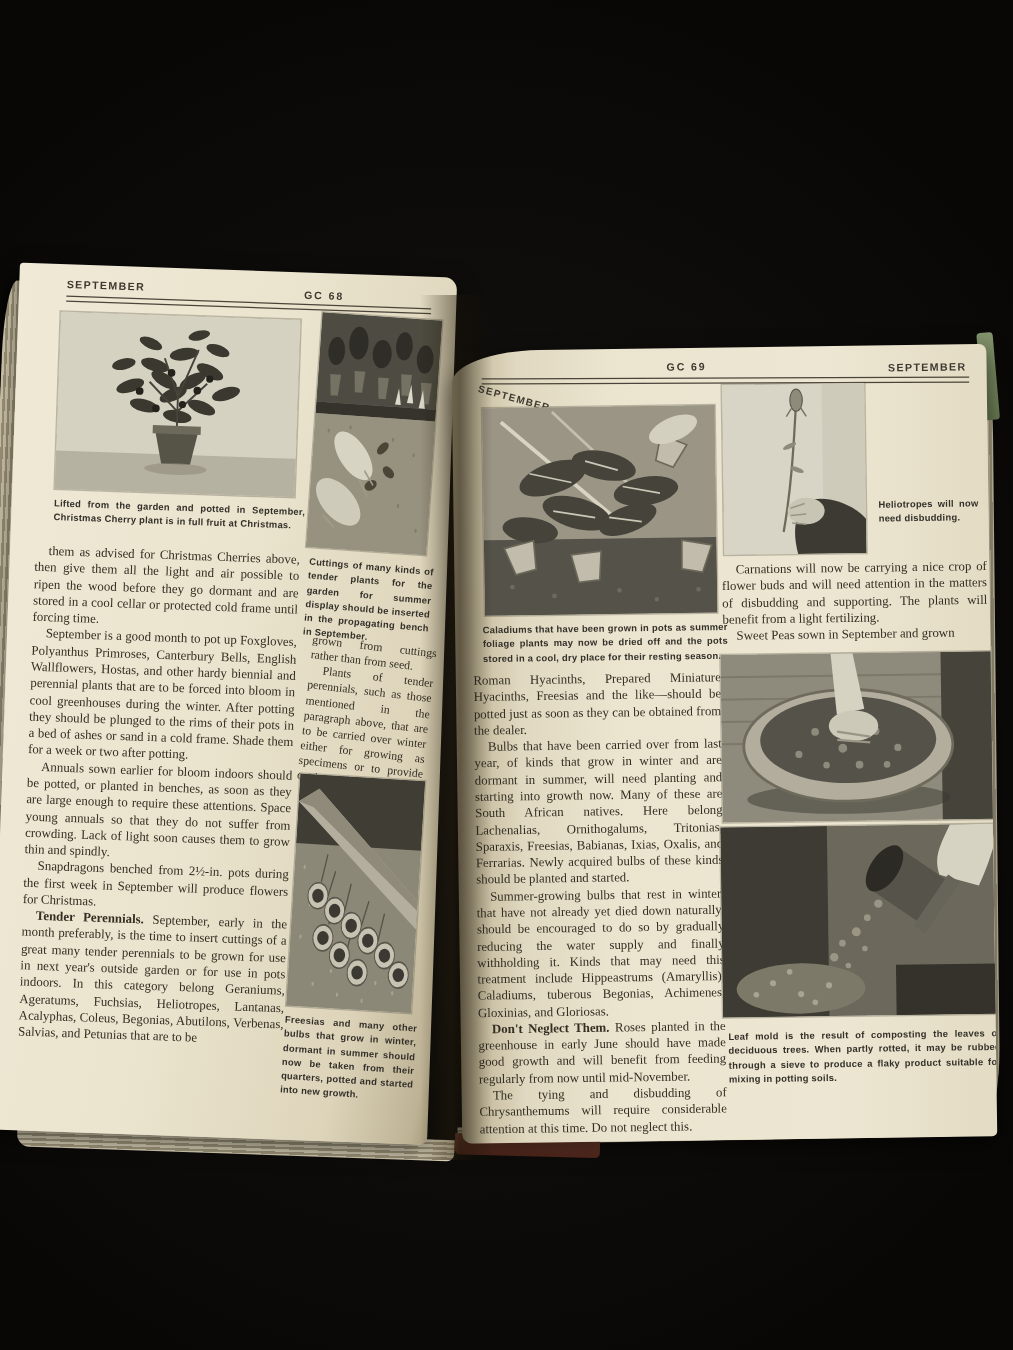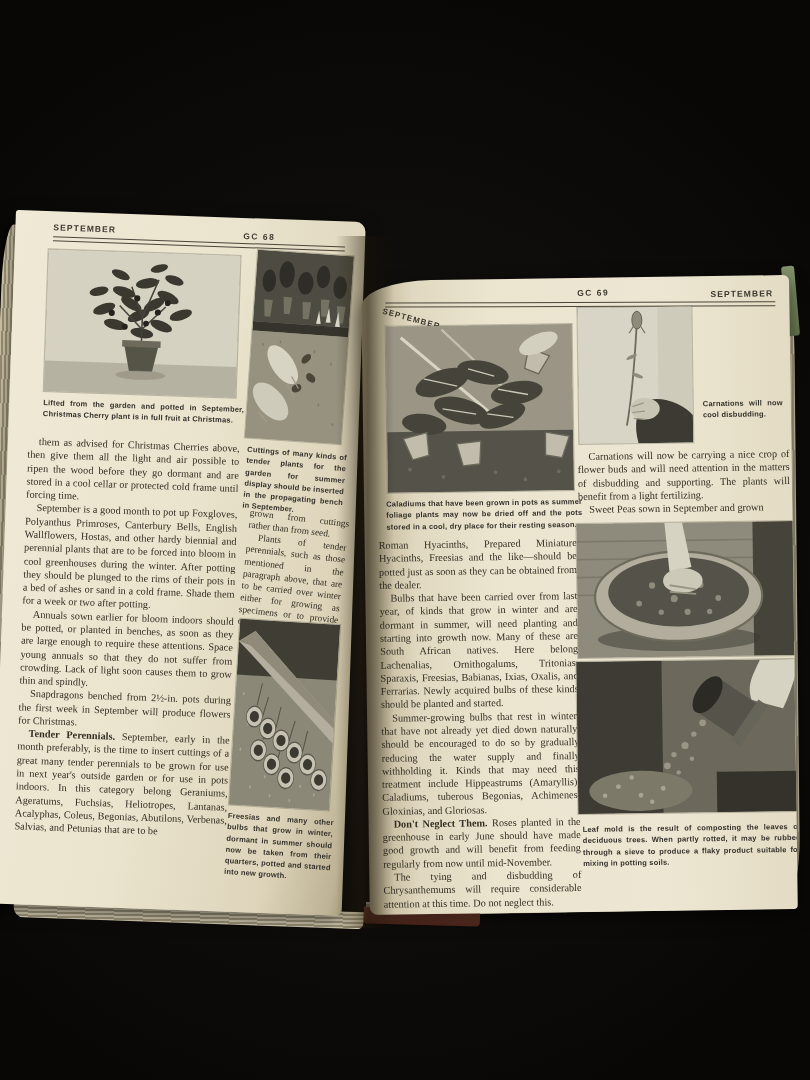--- a/index.html
+++ b/index.html
@@ -251,21 +251,21 @@
             <ellipse cx="88" cy="84" rx="4.6" ry="3"></ellipse>
           </g>
         </g>
       </svg>
     </figure>
     <div class="abs caption" style="left:232px;top:594px;width:106px;transform:rotate(2deg);">Freesias and many other bulbs that grow in winter, dormant in summer should now be taken from their quarters, potted and started into new growth.</div>
   </div>
 
   <div class="page page-right">
     <div class="abs running-head" style="left:20px;top:34px;transform:rotate(16deg);font-size:8px;">SEPTEMBER</div>
-    <div class="abs folio" style="left:172px;top:10px;margin-left:44px;">GC 69</div>
+    <div class="abs folio" style="left:172px;top:10px;">GC 69</div>
     <div class="abs running-head" style="right:16px;top:13px;">SEPTEMBER</div>
     <div class="abs rule" style="left:24px;top:24px;width:390px;transform:rotate(.6deg);"></div>
 
     <figure class="photo abs" style="left:24px;top:46px;width:186px;height:166px;">
       <svg viewBox="0 0 100 88" preserveAspectRatio="none">
         <rect width="100" height="88" fill="#9a9585"></rect>
         <rect y="56" width="100" height="32" fill="#55524a"></rect>
         <line x1="8" y1="6" x2="62" y2="52" stroke="#d8d4c4" stroke-width="1.6"></line>
         <line x1="30" y1="2" x2="70" y2="40" stroke="#c4c0b0" stroke-width="1.2"></line>
         <g fill="#46443a">
@@ -312,21 +312,21 @@
         <path d="M52 12 C50 40 48 70 42 100" stroke="#6e6b5c" stroke-width="1.6" fill="none"></path>
         <ellipse cx="52" cy="11" rx="4.4" ry="7.5" fill="#8f8b7b" stroke="#5f5c4f" stroke-width=".8"></ellipse>
         <path d="M49 16 l-4 6 M55 16 l4 6" stroke="#75725f" stroke-width="1" fill="none"></path>
         <ellipse cx="47" cy="42" rx="5" ry="1.6" fill="#8f8b7b" transform="rotate(-24 47 42)"></ellipse>
         <ellipse cx="52" cy="58" rx="5" ry="1.6" fill="#8f8b7b" transform="rotate(20 52 58)"></ellipse>
         <path d="M58 80 C70 74 92 82 100 92 L100 115 L52 115 C48 100 50 88 58 80 Z" fill="#3c3a32"></path>
         <ellipse cx="58" cy="86" rx="13" ry="9" fill="#c9c5b5"></ellipse>
         <path d="M47 84 l10 -3 M47 89 l11 -1 M48 94 l10 1" stroke="#9a9585" stroke-width="1" fill="none"></path>
       </svg>
     </figure>
-    <div class="abs caption" style="left:340px;top:122px;width:80px;">Carnations will now cool disbudding.</div>
+    <div class="abs caption" style="left:340px;top:122px;width:80px;">Heliotropes will now need disbudding.</div>
 
     <div class="abs body-text" style="left:214px;top:172px;width:212px;">
       <p class="indent">Carnations will now be carrying a nice crop of flower buds and will need attention in the matters of disbudding and supporting. The plants will benefit from a light fertilizing.</p>
       <p class="indent">Sweet Peas sown in September and grown</p>
     </div>
 
     <figure class="photo abs" style="left:212px;top:246px;width:220px;height:134px;">
       <svg viewBox="0 0 100 60" preserveAspectRatio="none">
         <rect width="100" height="60" fill="#8f8b7c"></rect>
         <g stroke="#7c786a" stroke-width=".7">

